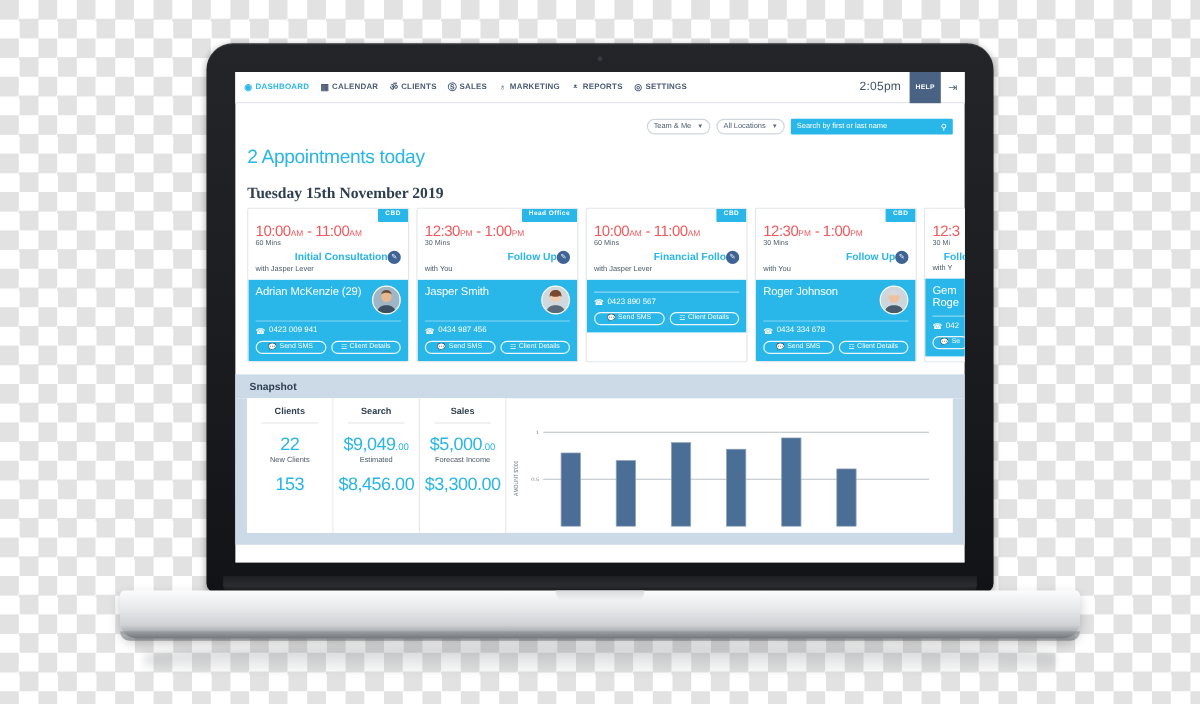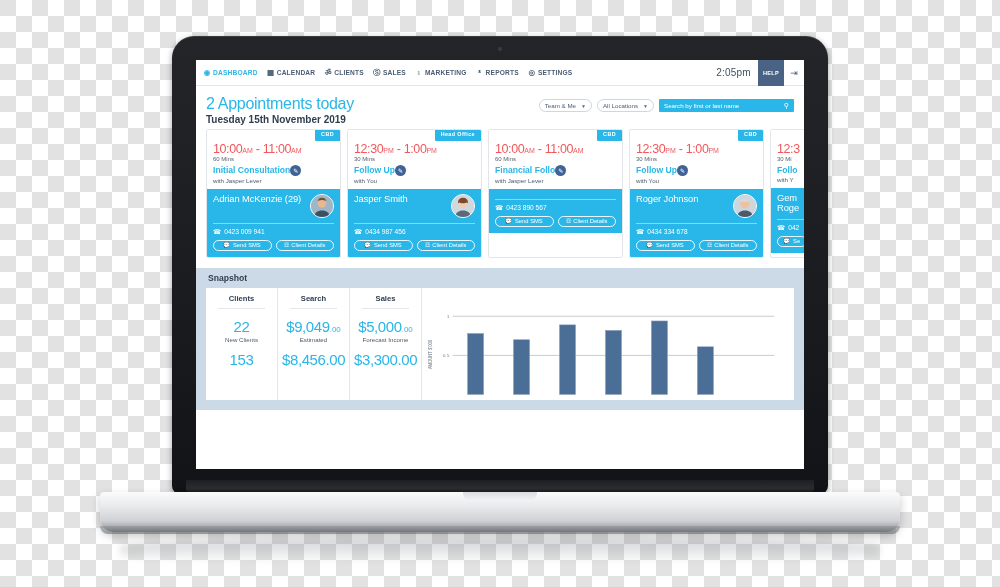--- a/index.html
+++ b/index.html
@@ -71,22 +71,22 @@
   .clock { font-size:10px; color:#3e5168; font-weight:normal; margin-right:7px; letter-spacing:.2px; }
   .help-btn { background:#4a6384; color:#fff; font-size:5.6px; font-weight:bold;
               letter-spacing:.3px; padding:0 5px; height:26px; display:flex;
               align-items:center; cursor:pointer; }
   .logout { width:20px; height:26px; display:flex; align-items:center;
             justify-content:center; color:#4a6384; font-size:9px; cursor:pointer; }
 
   
   .pagehead { padding:9px 10px 4px 10px; display:flex; align-items:flex-start; }
   .titles { flex:1; }
-  .h1 { color:#29b6e8; font-size:16px; font-weight:normal; letter-spacing:-.3px; line-height:1.1; }
-  .h2 { color:#2f3e4f; font-size:10px; font-weight:bold; margin-top:1px; }
+  .h1 { color:#29b6e8; font-size:16px; font-weight:normal; letter-spacing:-.3px; line-height:1.1;margin-top:28px; }
+  .h2 { color:#2f3e4f; font-size:13px; font-weight:bold; margin-top:12px;font-family:Liberation Serif, serif; }
   .controls { display:flex; align-items:center; gap:5px; padding-top:4px; }
   .sel { border:1px solid #cfd6dd; border-radius:9px; height:13px; min-width:53px;
          display:flex; align-items:center; justify-content:space-between;
          padding:0 5px; font-size:6.2px; color:#4a5c73; background:#fff; cursor:pointer; }
   .sel .cv { font-size:5px; margin-left:5px; color:#5a6b80; }
   .search { background:#29b6e8; height:13px; width:135px; border-radius:1px;
             display:flex; align-items:center; justify-content:space-between;
             padding:0 5px; cursor:text; }
   .search span { font-size:6.2px; color:#ffffff; }
   .search .mag { font-size:7px; color:#fff; }
@@ -98,21 +98,21 @@
           border-radius:2px; overflow:hidden; background:#fff; }
   .card.clipped { flex:0 0 44px; width:44px; }
   .card-top { background:#fff; padding:0 0 5px 0; position:relative; }
   .badge-row { display:flex; justify-content:flex-end; height:11px; }
   .badge { background:#29b6e8; color:#fff; font-size:5.4px; font-weight:bold;
            letter-spacing:.4px; padding:1.5px 6px; border-radius:0 0 0 1px; }
   .time { color:#f0585c; font-size:12.5px; font-weight:normal; padding:1px 6px 0 6px;
           letter-spacing:-.4px; white-space:nowrap; }
   .time .ap { font-size:7px; letter-spacing:0; }
   .mins { font-size:6px; color:#55636f; padding:0 6px; }
-  .svc-row { display:flex; align-items:center; justify-content:flex-start;
+  .svc-row { display:flex; align-items:center; justify-content:flex-end;
              padding:3px 6px 0 6px; }
   .svc { color:#29b6e8; font-size:8.6px; font-weight:bold; white-space:nowrap; }
   .edit-ic { width:11px; height:11px; border-radius:50%; background:#3f6394;
              color:#fff; font-size:6px; display:flex; align-items:center;
              justify-content:center; flex:0 0 11px; cursor:pointer; }
   .with { font-size:6.2px; color:#4b5a68; padding:1px 6px 0 6px; white-space:nowrap; }
   .card-bot { background:#29b6e8; color:#fff; padding:5px 6px 6px 6px; }
   .client-row { display:flex; align-items:flex-start; justify-content:space-between; }
   .client-name { font-size:9.4px; font-weight:normal; line-height:1.12; letter-spacing:-.1px; }
   .avatar { width:24px; height:24px; border-radius:50%; border:1.5px solid #fff;

